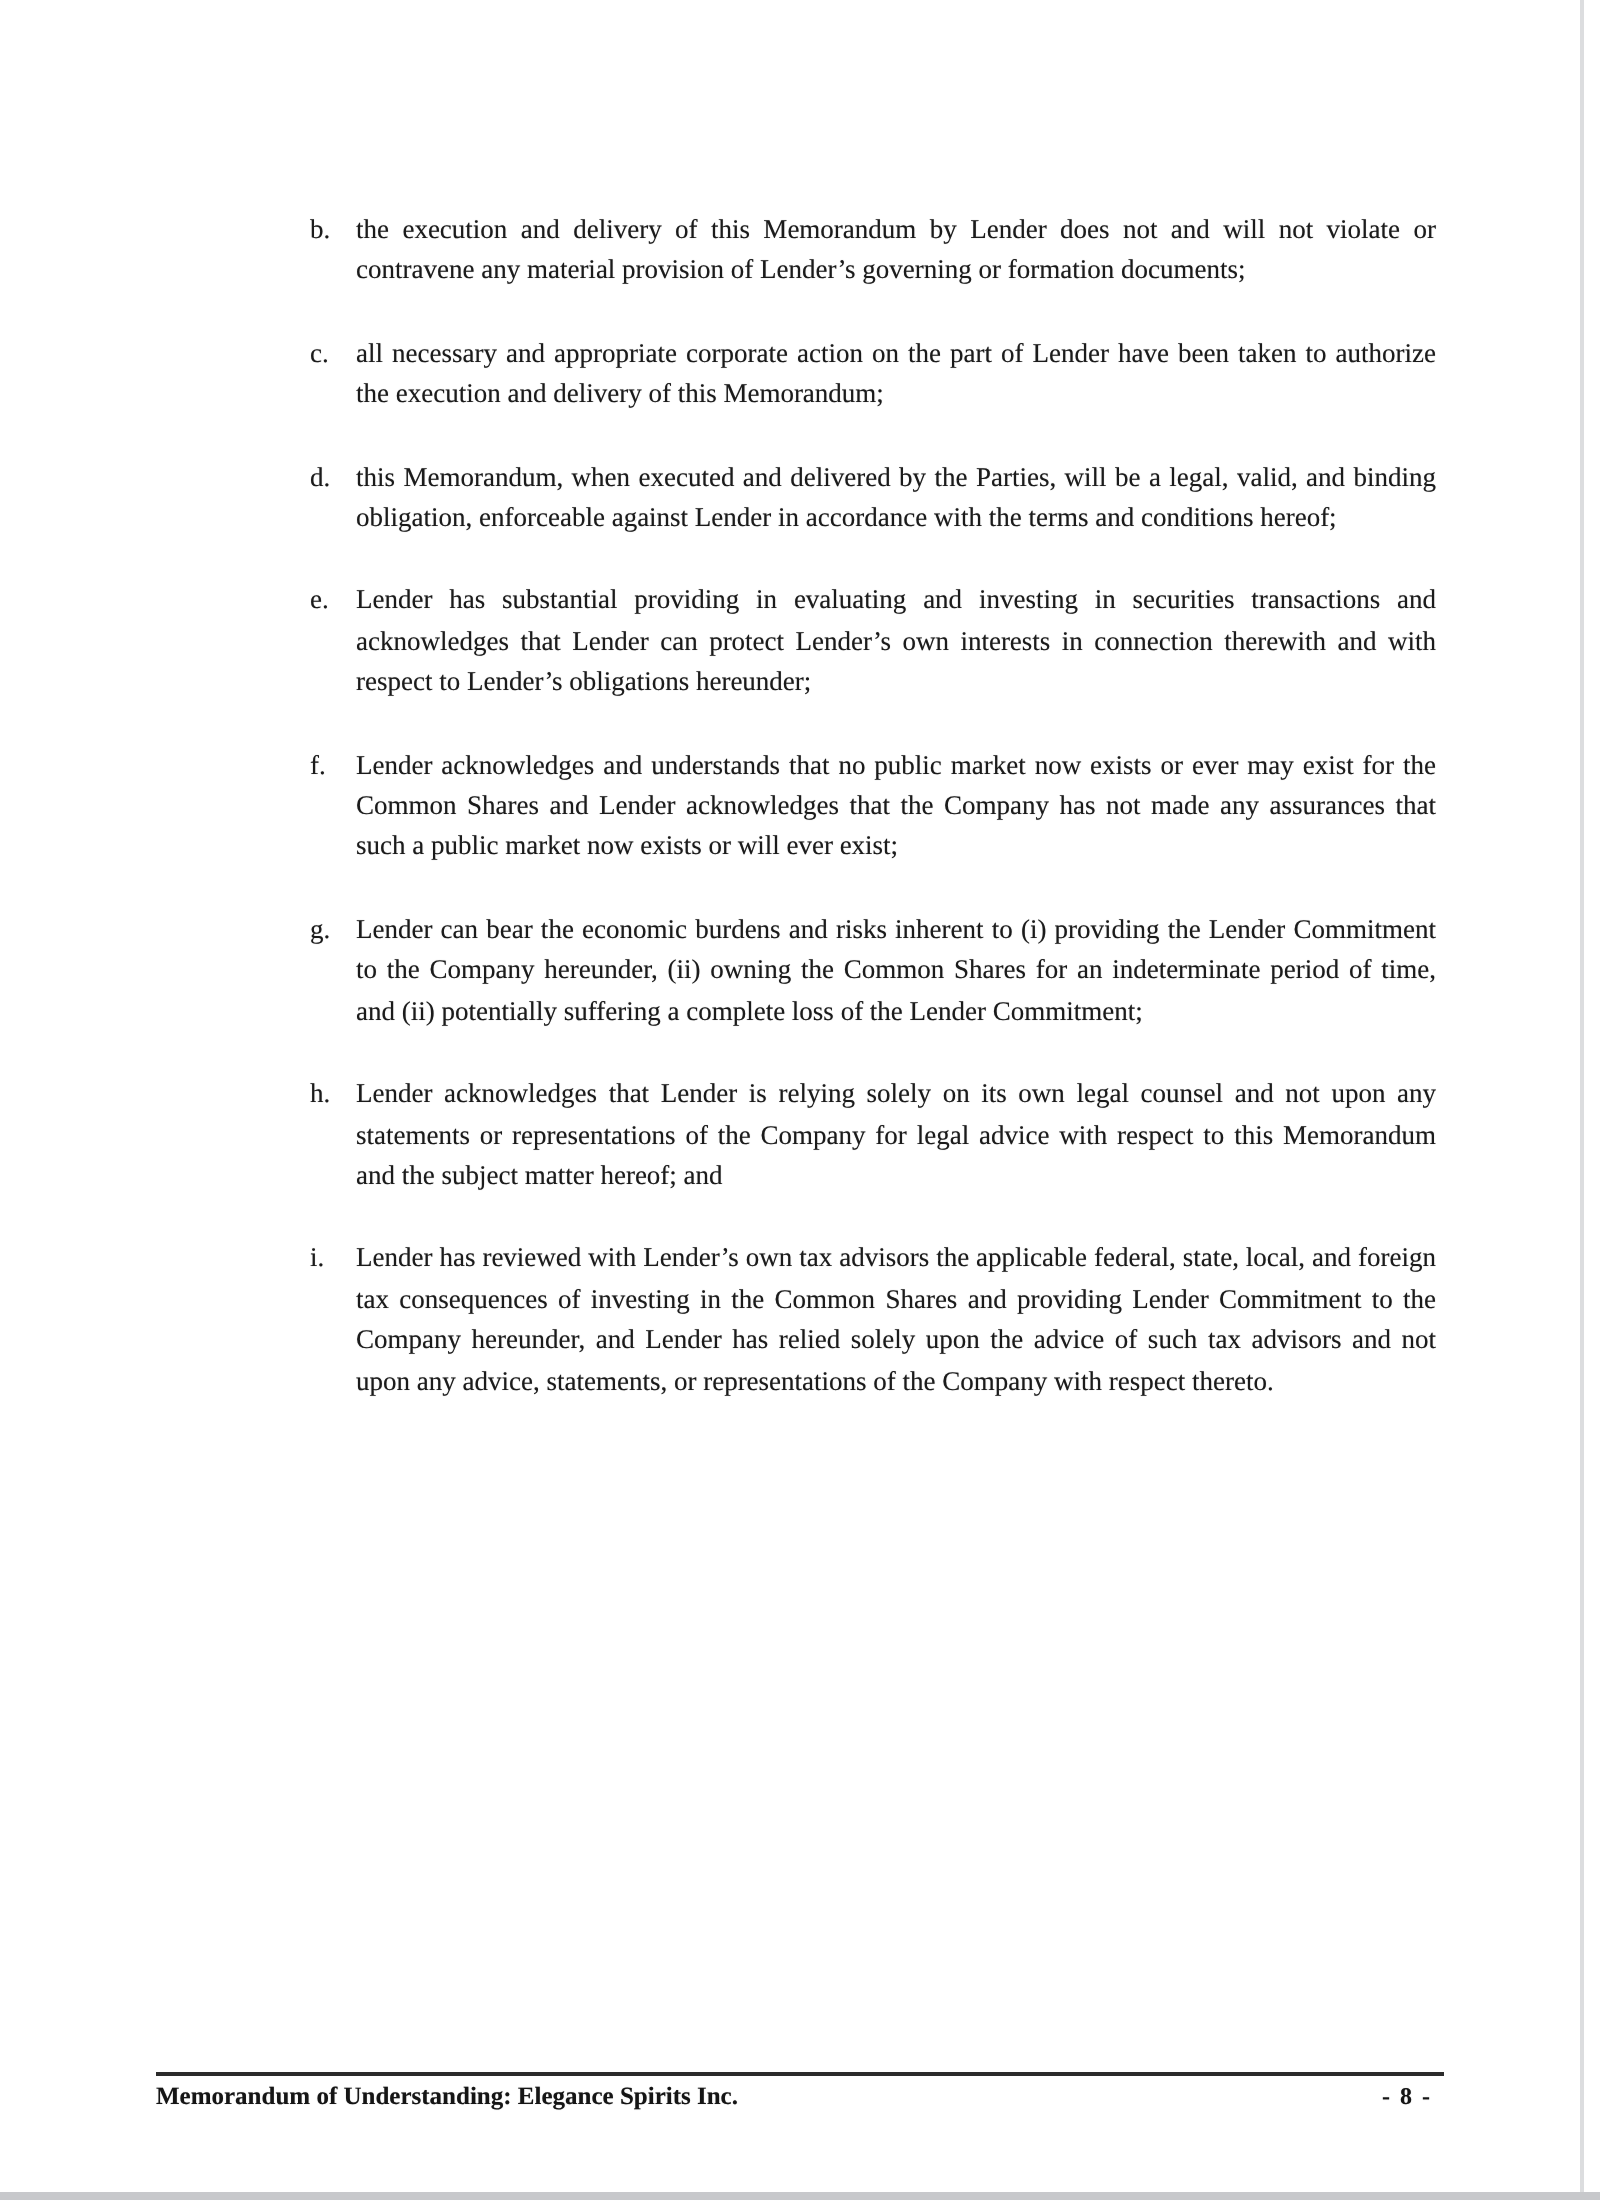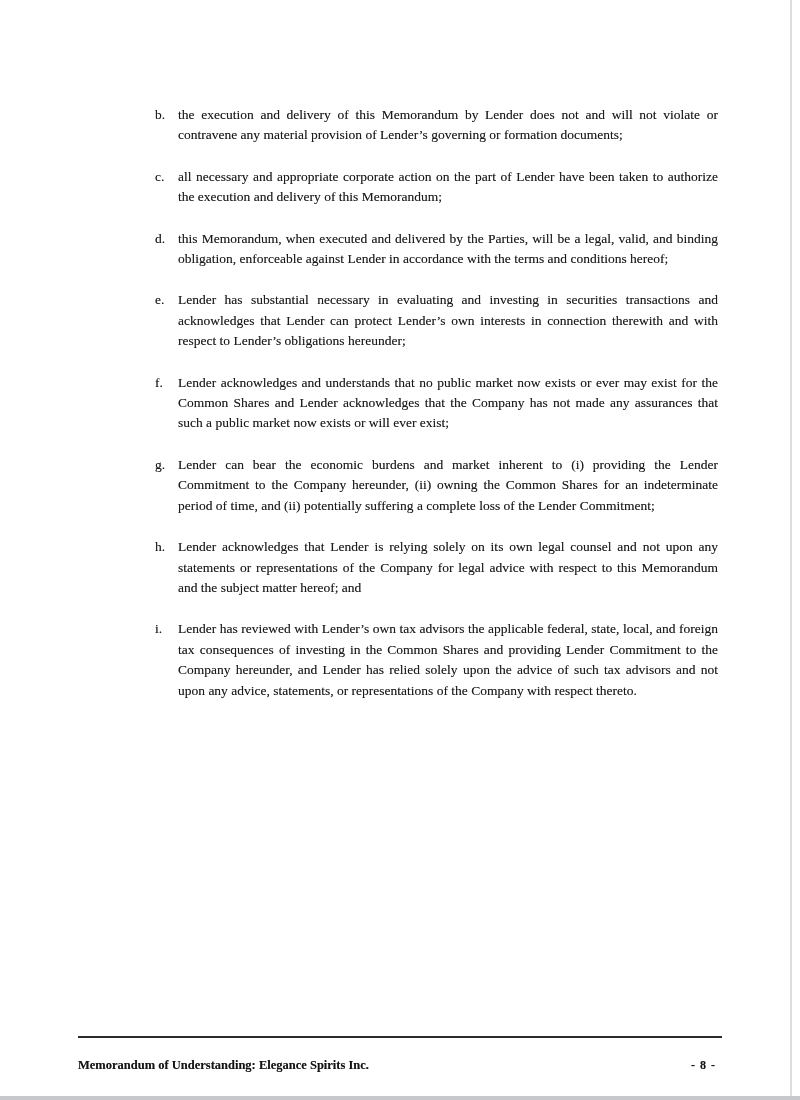--- a/index.html
+++ b/index.html
@@ -40,21 +40,21 @@
     text-align: justify;
     text-justify: inter-word;
     font-family: Liberation Serif, serif;
   }
   .footer {
     position: absolute;
     left: 78px;
     width: 644px;
     top: 1036px;
     border-top: 2px solid #2b2b2b;
-    padding-top: 20px;
+    padding-top: 3px;
     display: flex;
     justify-content: space-between;
     align-items: baseline;
     font-weight: bold;
     font-size: 12.5px;
     line-height: 15px;
     color: #151515;
     text-shadow: 0 0 0.4px rgba(20,20,20,0.45);
   }
   .footer .page-number {
@@ -93,29 +93,29 @@
       <div class="mou-item">
     <span class="mou-label">c.</span>
     <div class="mou-text">all necessary and appropriate corporate action on the part of Lender have been taken to authorize the execution and delivery of this Memorandum;</div>
   </div>
       <div class="mou-item">
     <span class="mou-label">d.</span>
     <div class="mou-text">this Memorandum, when executed and delivered by the Parties, will be a legal, valid, and binding obligation, enforceable against Lender in accordance with the terms and conditions hereof;</div>
   </div>
       <div class="mou-item">
     <span class="mou-label">e.</span>
-    <div class="mou-text">Lender has substantial necessary in evaluating and investing in securities transactions and acknowledges that Lender can protect Lender’s own interests in connection therewith and with respect to Lender’s obligations hereunder;</div>
+    <div class="mou-text">Lender has substantial providing in evaluating and investing in securities transactions and acknowledges that Lender can protect Lender’s own interests in connection therewith and with respect to Lender’s obligations hereunder;</div>
   </div>
       <div class="mou-item">
     <span class="mou-label">f.</span>
     <div class="mou-text">Lender acknowledges and understands that no public market now exists or ever may exist for the Common Shares and Lender acknowledges that the Company has not made any assurances that such a public market now exists or will ever exist;</div>
   </div>
       <div class="mou-item">
     <span class="mou-label">g.</span>
-    <div class="mou-text">Lender can bear the economic burdens and market inherent to (i) providing the Lender Commitment to the Company hereunder, (ii) owning the Common Shares for an indeterminate period of time, and (ii) potentially suffering a complete loss of the Lender Commitment;</div>
+    <div class="mou-text">Lender can bear the economic burdens and risks inherent to (i) providing the Lender Commitment to the Company hereunder, (ii) owning the Common Shares for an indeterminate period of time, and (ii) potentially suffering a complete loss of the Lender Commitment;</div>
   </div>
       <div class="mou-item">
     <span class="mou-label">h.</span>
     <div class="mou-text">Lender acknowledges that Lender is relying solely on its own legal counsel and not upon any statements or representations of the Company for legal advice with respect to this Memorandum and the subject matter hereof; and</div>
   </div>
       <div class="mou-item">
     <span class="mou-label">i.</span>
     <div class="mou-text">Lender has reviewed with Lender’s own tax advisors the applicable federal, state, local, and foreign tax consequences of investing in the Common Shares and providing Lender Commitment to the Company hereunder, and Lender has relied solely upon the advice of such tax advisors and not upon any advice, statements, or representations of the Company with respect thereto.</div>
   </div>
     </div>

